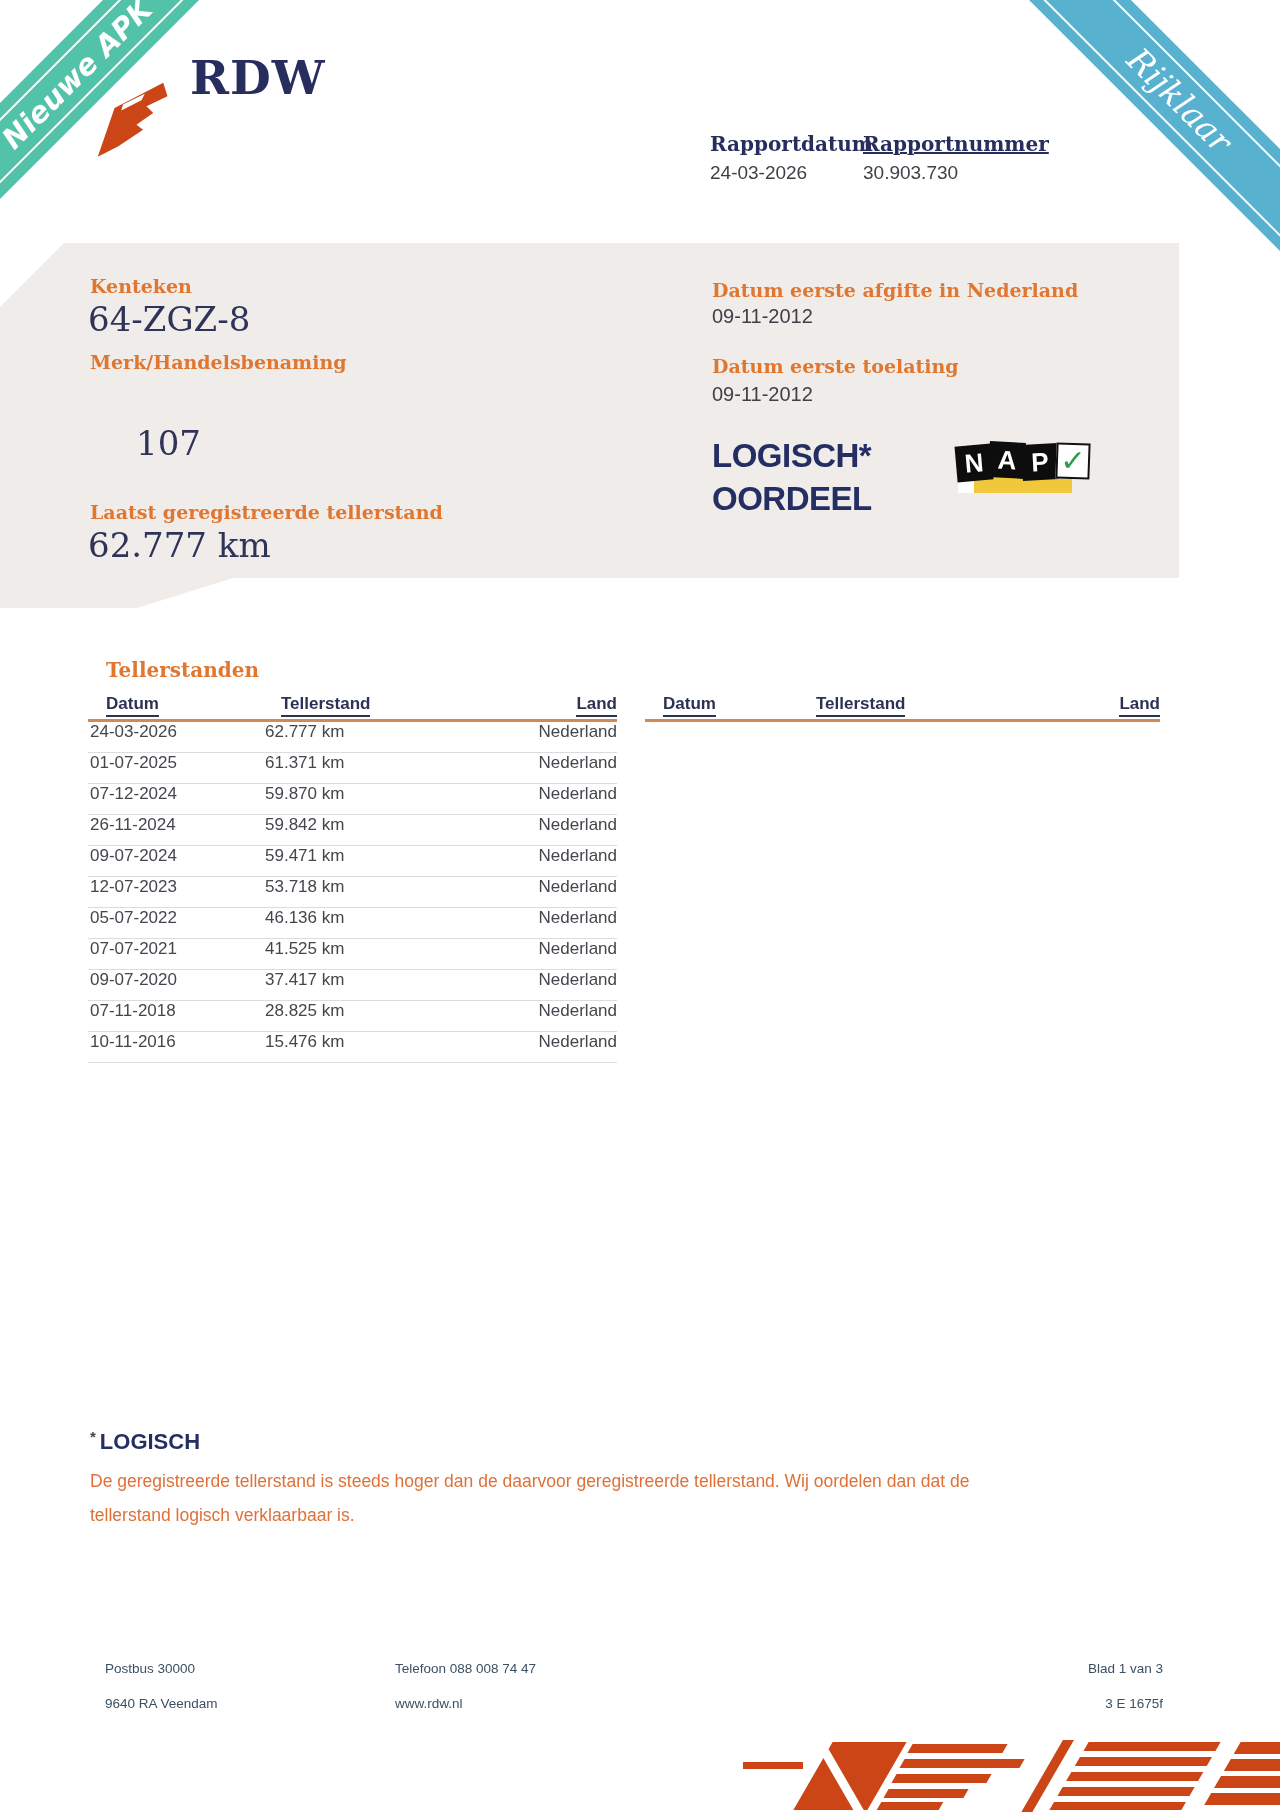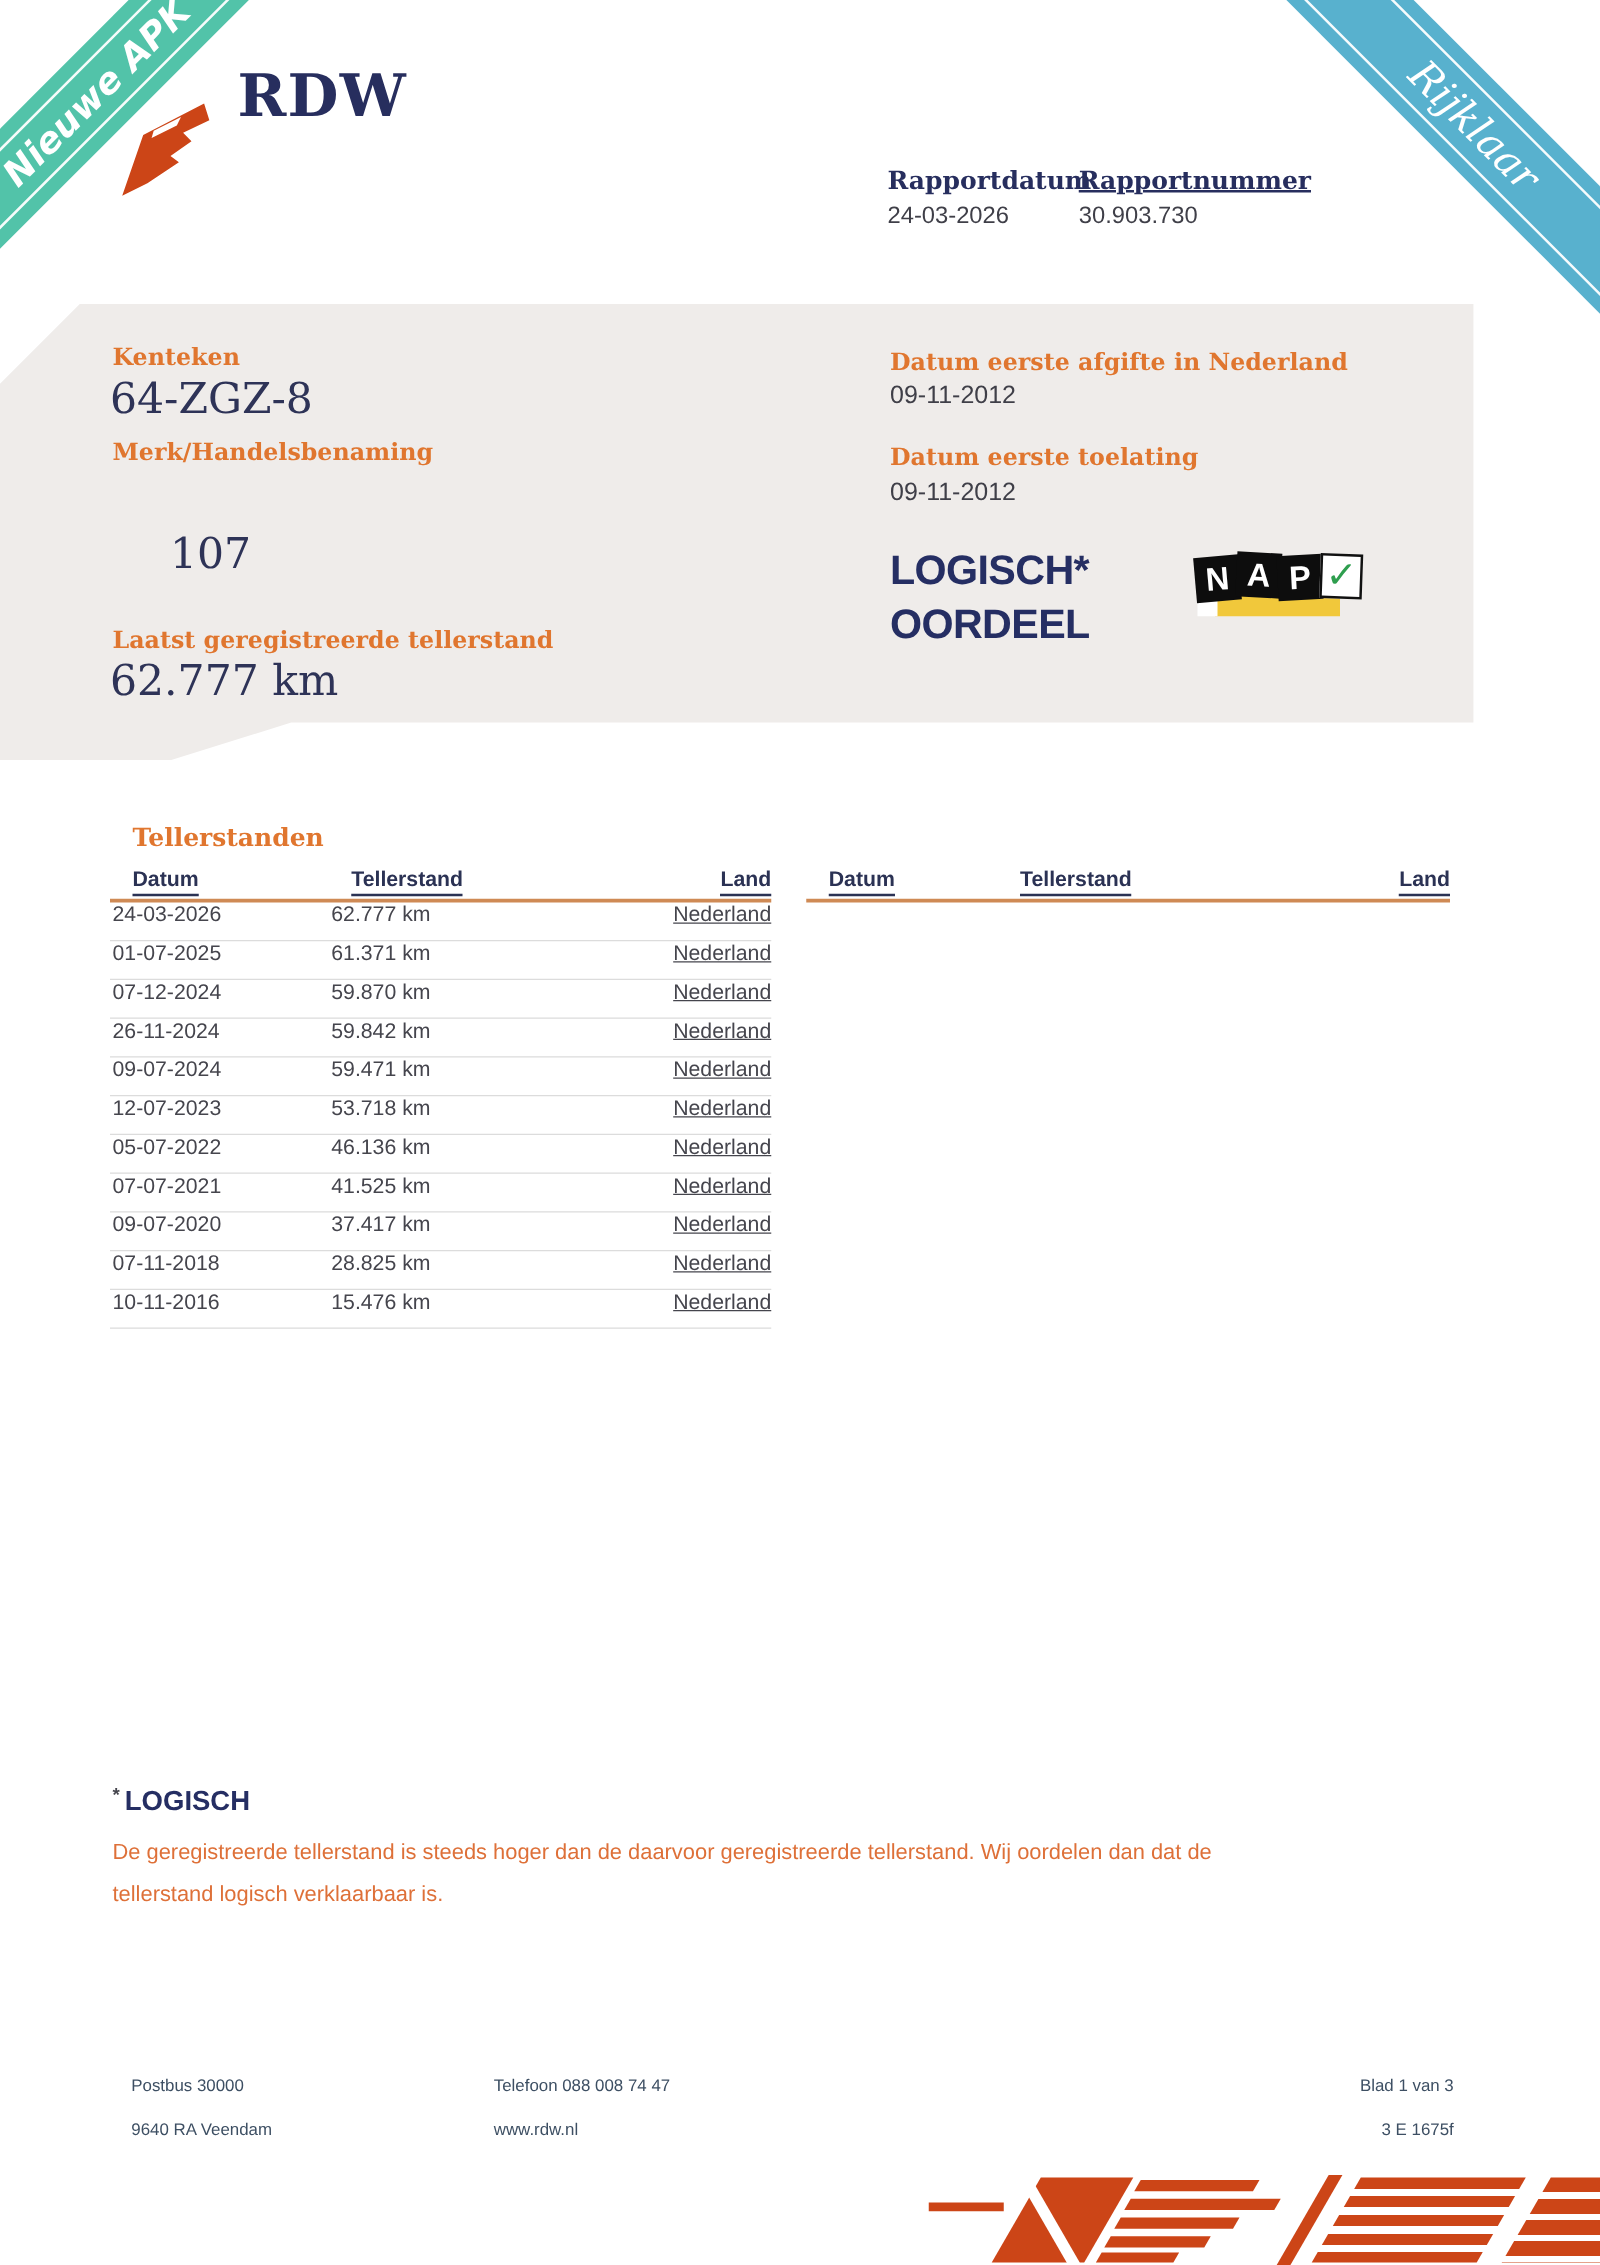--- a/index.html
+++ b/index.html
@@ -50,21 +50,21 @@
   .t2{left:645px;width:515px;}
   .thead{position:relative;height:25px;border-bottom:3px solid #cf8a55;}
   .th{position:absolute;top:0;font:700 17px "Liberation Sans",sans-serif;color:#2b3254;
       border-bottom:2px solid #2b3254;padding-bottom:1px;margin-left:16px;}
   .th-datum{left:2px;}
   .t1 .th-teller{left:177px;} .t2 .th-teller{left:155px;}
   .th-land{right:0;}
   .trow{position:relative;height:30px;border-bottom:1px solid #dcdcdc;}
   .tcell{position:absolute;top:0;height:30px;line-height:30px;
       font:400 17px "Liberation Sans",sans-serif;color:#45454d;white-space:nowrap;}
-  .c0{left:2px;} .t1 .c1{left:177px;} .c2{right:0;text-decoration:underline;}
+  .c0{left:2px;} .t1 .c1{left:177px;} .c2{right:0;}
 
   
   .fn-head{left:90px;top:1428px;font:700 22px "Liberation Sans",sans-serif;color:#252e63;}
   .fn-star{font:700 15px "Liberation Sans",sans-serif;color:#45454d;vertical-align:7px;margin-right:4px;}
   .fn-text{left:90px;top:1464px;width:958px;font:400 17.5px "Liberation Sans",sans-serif;
       color:#de7038;line-height:34px;}
 
   
   .foot{font:400 13.5px "Liberation Sans",sans-serif;color:#3d4f63;white-space:nowrap;}
   .foot-right{width:210px;text-align:right;}

